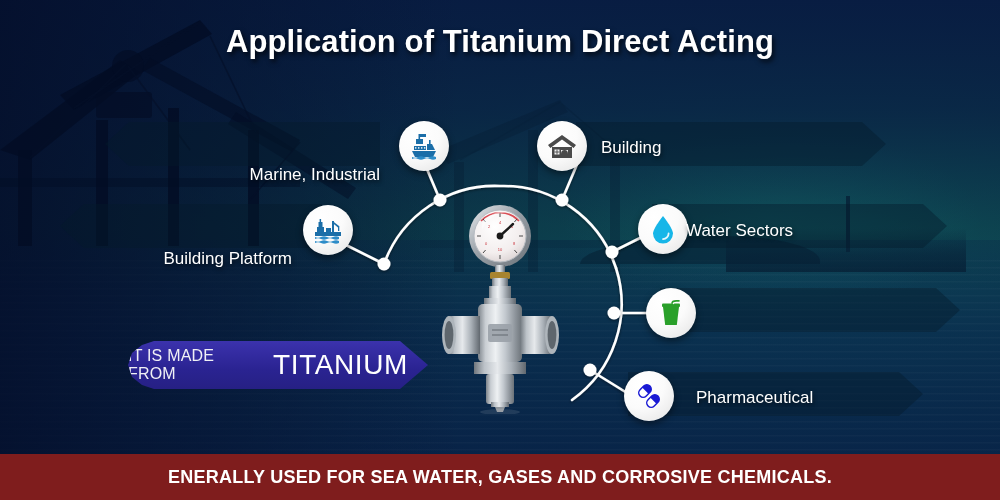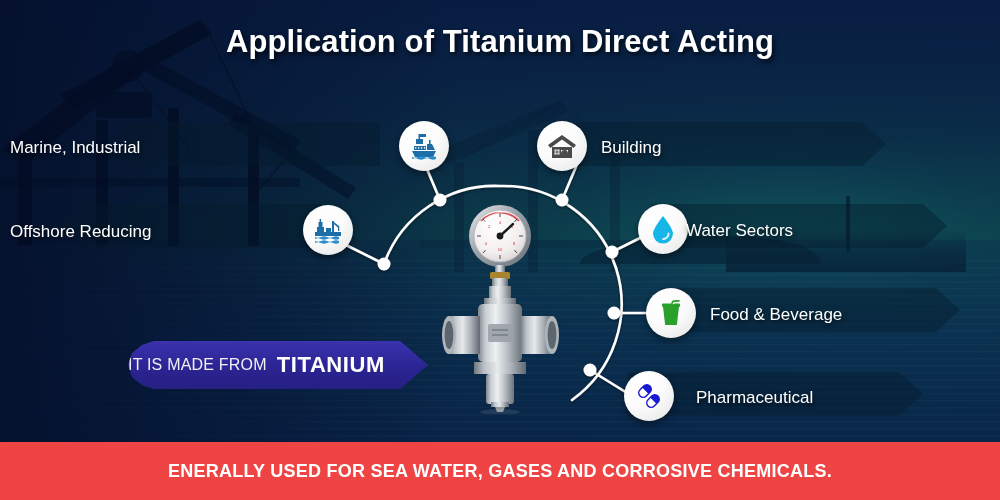--- a/index.html
+++ b/index.html
@@ -95,44 +95,44 @@
   .bubble svg { display:block; }
 
   
   .lbl {
     position:absolute; color:#ffffff;
     font-size:17px; line-height:1;
     text-shadow:1px 2px 4px rgba(0,0,0,.62);
     white-space:nowrap;
   }
   .lbl.r { text-align:left; }
-  .lbl.l { text-align:left; }
+  .lbl.l { text-align:right;margin-top:27px; }
 
   
   .valve { position:absolute; left:434px; top:196px; width:132px; height:218px; }
 
   
   .badge {
     position:absolute; left:128px; top:341px; width:300px; height:48px;
     background:linear-gradient(180deg,#3b32ad 0%, #2a2391 60%, #262084 100%);
     clip-path:polygon(0 24px, 4px 12px, 14px 4px, 26px 0, calc(100% - 28px) 0,
                       100% 50%, calc(100% - 28px) 100%, 26px 100%, 14px calc(100% - 4px),
                       4px calc(100% - 12px), 0 24px);
     border-radius:24px 0 0 24px;
     box-shadow:0 4px 10px rgba(0,0,0,.40);
     display:flex; align-items:center; justify-content:flex-start; gap:10px;
     padding-right:20px;
   }
   .badge .b-small { color:#f0f0f5; font-size:16px; letter-spacing:.2px; }
-  .badge .b-big { color:#ffffff; font-size:22px; font-weight:bold; letter-spacing:.6px; }
+  .badge .b-big { color:#ffffff; font-size:28px; font-weight:normal; letter-spacing:.6px; }
 
   
   .banner {
-    position:absolute; left:0; bottom:0; width:1000px; height:58px;
-    background:#ef4444;
+    position:absolute; left:0; bottom:0; width:1000px; height:46px;
+    background:#7f1d1d;
     display:flex; align-items:center; justify-content:center;
   }
   .banner span {
     color:#ffffff; font-size:18px; font-weight:bold; letter-spacing:.25px;
   }
 </style>
 </head>
 <body>
 
 <div id="stage">
@@ -364,21 +364,21 @@
           <path d="M19.6 6 L26 11 l-1 1.4 L19 7.6 Z"></path>
           <rect x="25" y="11" width="1.3" height="5"></rect>
         </g>
         <g fill="#2d8cc8">
           <path d="M2 22 q3 1.5 6 0 t6 0 t6 0 t6 0 v2 q-3 1.5 -6 0 t-6 0 t-6 0 t-6 0 z"></path>
           <path d="M2 26 q3 1.5 6 0 t6 0 t6 0 t6 0 v2 q-3 1.5 -6 0 t-6 0 t-6 0 t-6 0 z"></path>
         </g>
       </svg>
     </span>
   </div>
-  <div class="lbl l" style="left:10px; top:223px; width:282px;">Offshore Reducing</div>
+  <div class="lbl l" style="left:10px; top:223px; width:282px;">Building Platform</div>
 
   <div class="bubble" style="left:537px; top:121px;">
     <span>
       <svg width="30" height="30" viewBox="0 0 30 30">
         <g fill="#4a4a4a">
           <path d="M15 4 L29 14 l-2.4 3 L15 8.6 L3.4 17 L1 14 Z"></path>
           <path d="M5 16 h20 v11 H5 z"></path>
         </g>
         <g fill="#f2f2f2">
           <path d="M14 19 h7 v8 h-7 z"></path>
@@ -411,21 +411,20 @@
       <svg width="30" height="30" viewBox="0 0 30 30">
         <g fill="#2aa02a">
           <path d="M7 9 h16 l-2.2 18 H9.2 Z"></path>
           <rect x="6" y="5.5" width="18" height="3.5" rx="1"></rect>
         </g>
         <path d="M15 5.5 c0 -2 2 -3.2 4.6 -3.2 h3.6 v2.4 h-3.2 c-1.4 0 -2.4 .5 -2.4 1.6 z" fill="#ffffff"></path>
         <path d="M16 5.5 c0 -1.6 1.8 -2.6 4.2 -2.6 h2.8" fill="none" stroke="#2aa02a" stroke-width="1.6" stroke-linecap="round"></path>
       </svg>
     </span>
   </div>
-  <div class="lbl r" style="left:710px; top:306px;">Food &amp; Beverage</div>
 
   <div class="bubble" style="left:624px; top:371px;">
     <span>
       <svg width="30" height="30" viewBox="0 0 30 30">
         <g>
           <g transform="rotate(-45 11 10)">
             <rect x="4" y="5.6" width="14" height="8.8" rx="4.4" fill="#1a1ad4"></rect>
             <path d="M8.4 5.6 h-0 a4.4 4.4 0 0 0 0 8.8 h3 V5.6 Z" fill="#ffffff"></path>
             <rect x="4" y="5.6" width="14" height="8.8" rx="4.4" fill="none" stroke="#1a1ad4" stroke-width="1.5"></rect>
           </g>

